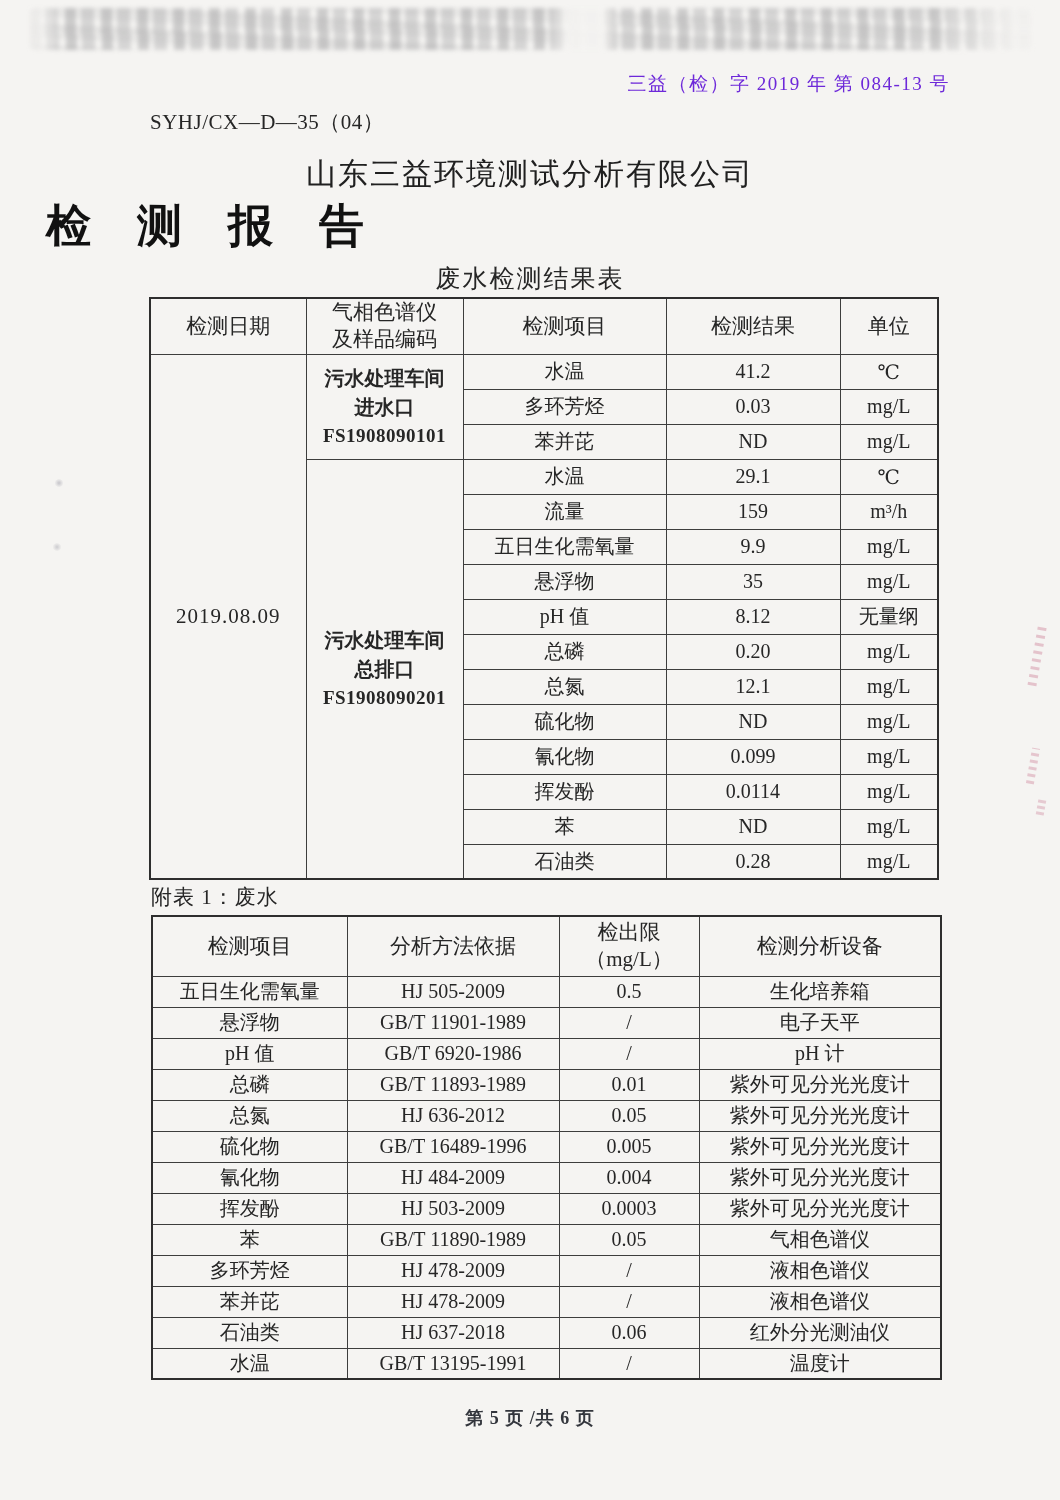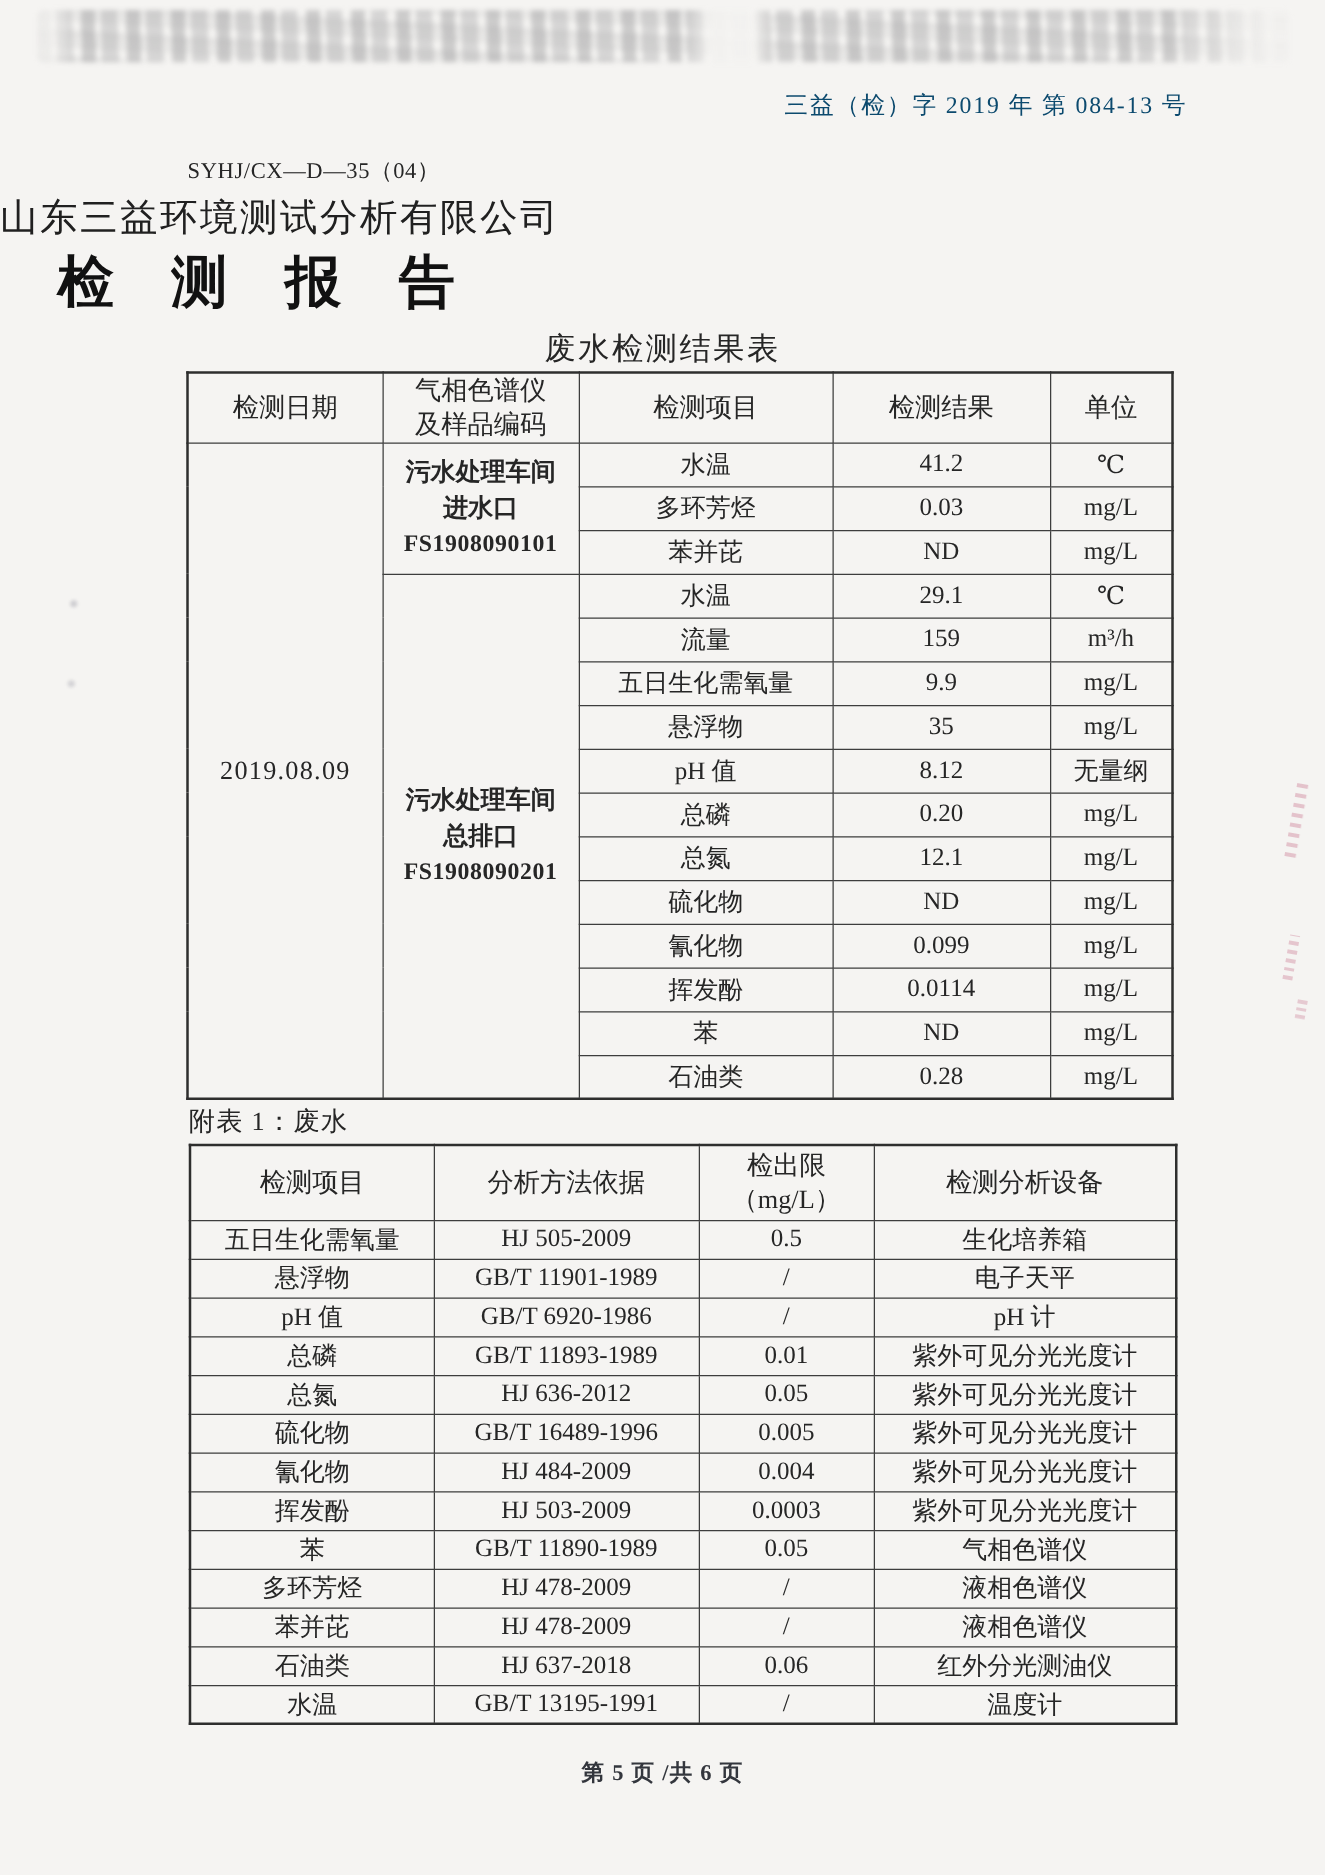--- a/index.html
+++ b/index.html
@@ -32,29 +32,29 @@
   .pinkmark.p1 { left:1033px; top:622px; width:9px; height:64px;
     background:repeating-linear-gradient(0deg, rgba(202,122,146,.40) 0 3px, transparent 3px 8px); }
   .pinkmark.p2 { left:1029px; top:748px; width:8px; height:36px;
     background:repeating-linear-gradient(0deg, rgba(202,122,146,.38) 0 3px, transparent 3px 7px); }
   .pinkmark.p3 { left:1037px; top:800px; width:8px; height:15px;
     background:repeating-linear-gradient(0deg, rgba(202,122,146,.35) 0 3px, transparent 3px 6px); }
 
   
   .report-number {
     position:absolute; top:71px; left:0; width:950px;
-    text-align:right; font-size:19px; letter-spacing:1.5px; color:#0c4a6e;
+    text-align:right; font-size:19px; letter-spacing:1.5px; color:#6d28d9;
   }
   .doc-code {
-    position:absolute; top:124px; left:150px;
-    font-size:18px; letter-spacing:.5px;
+    position:absolute; top:108px; left:150px;
+    font-size:21px; letter-spacing:.5px;
   }
   .company-name {
     position:absolute; top:154px; left:0; width:1060px;
-    text-align:left; font-size:30px; letter-spacing:2px; color:#202020;
+    text-align:center; font-size:30px; letter-spacing:2px; color:#202020;
   }
   .report-title {
     position:absolute; top:196px; left:0; width:1060px;
     text-align:left; font-size:45px; font-weight:bold;
     letter-spacing:46px; padding-left:46px; color:#111;
   }
   .report-subtitle {
     position:absolute; top:262px; left:0; width:1060px;
     text-align:center; font-size:25px; letter-spacing:2px;
   }

